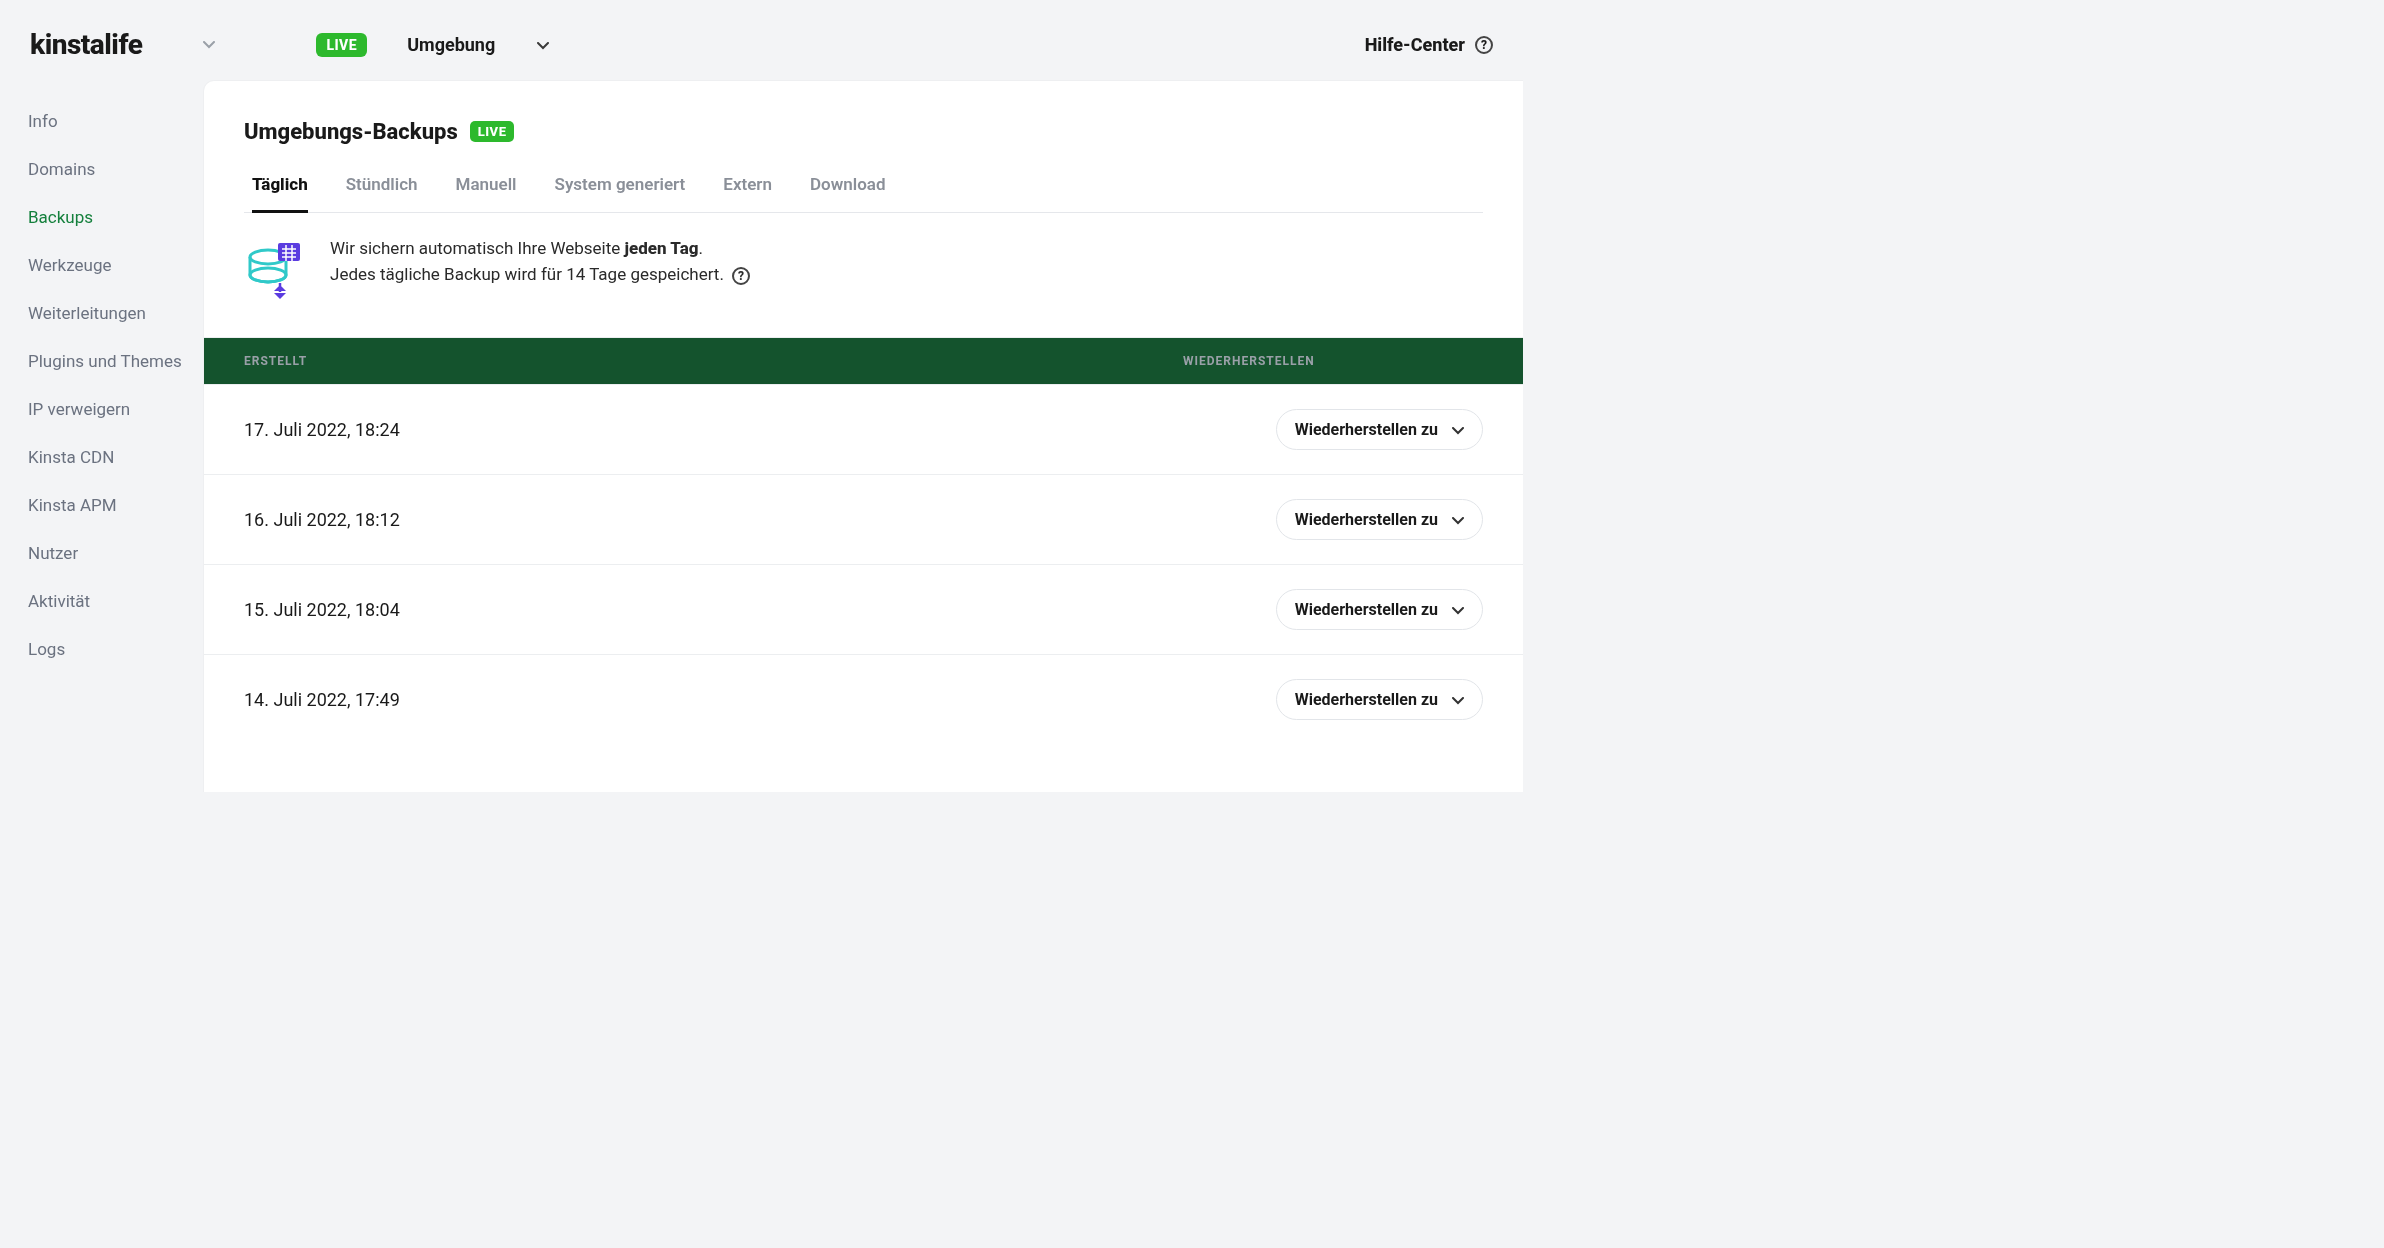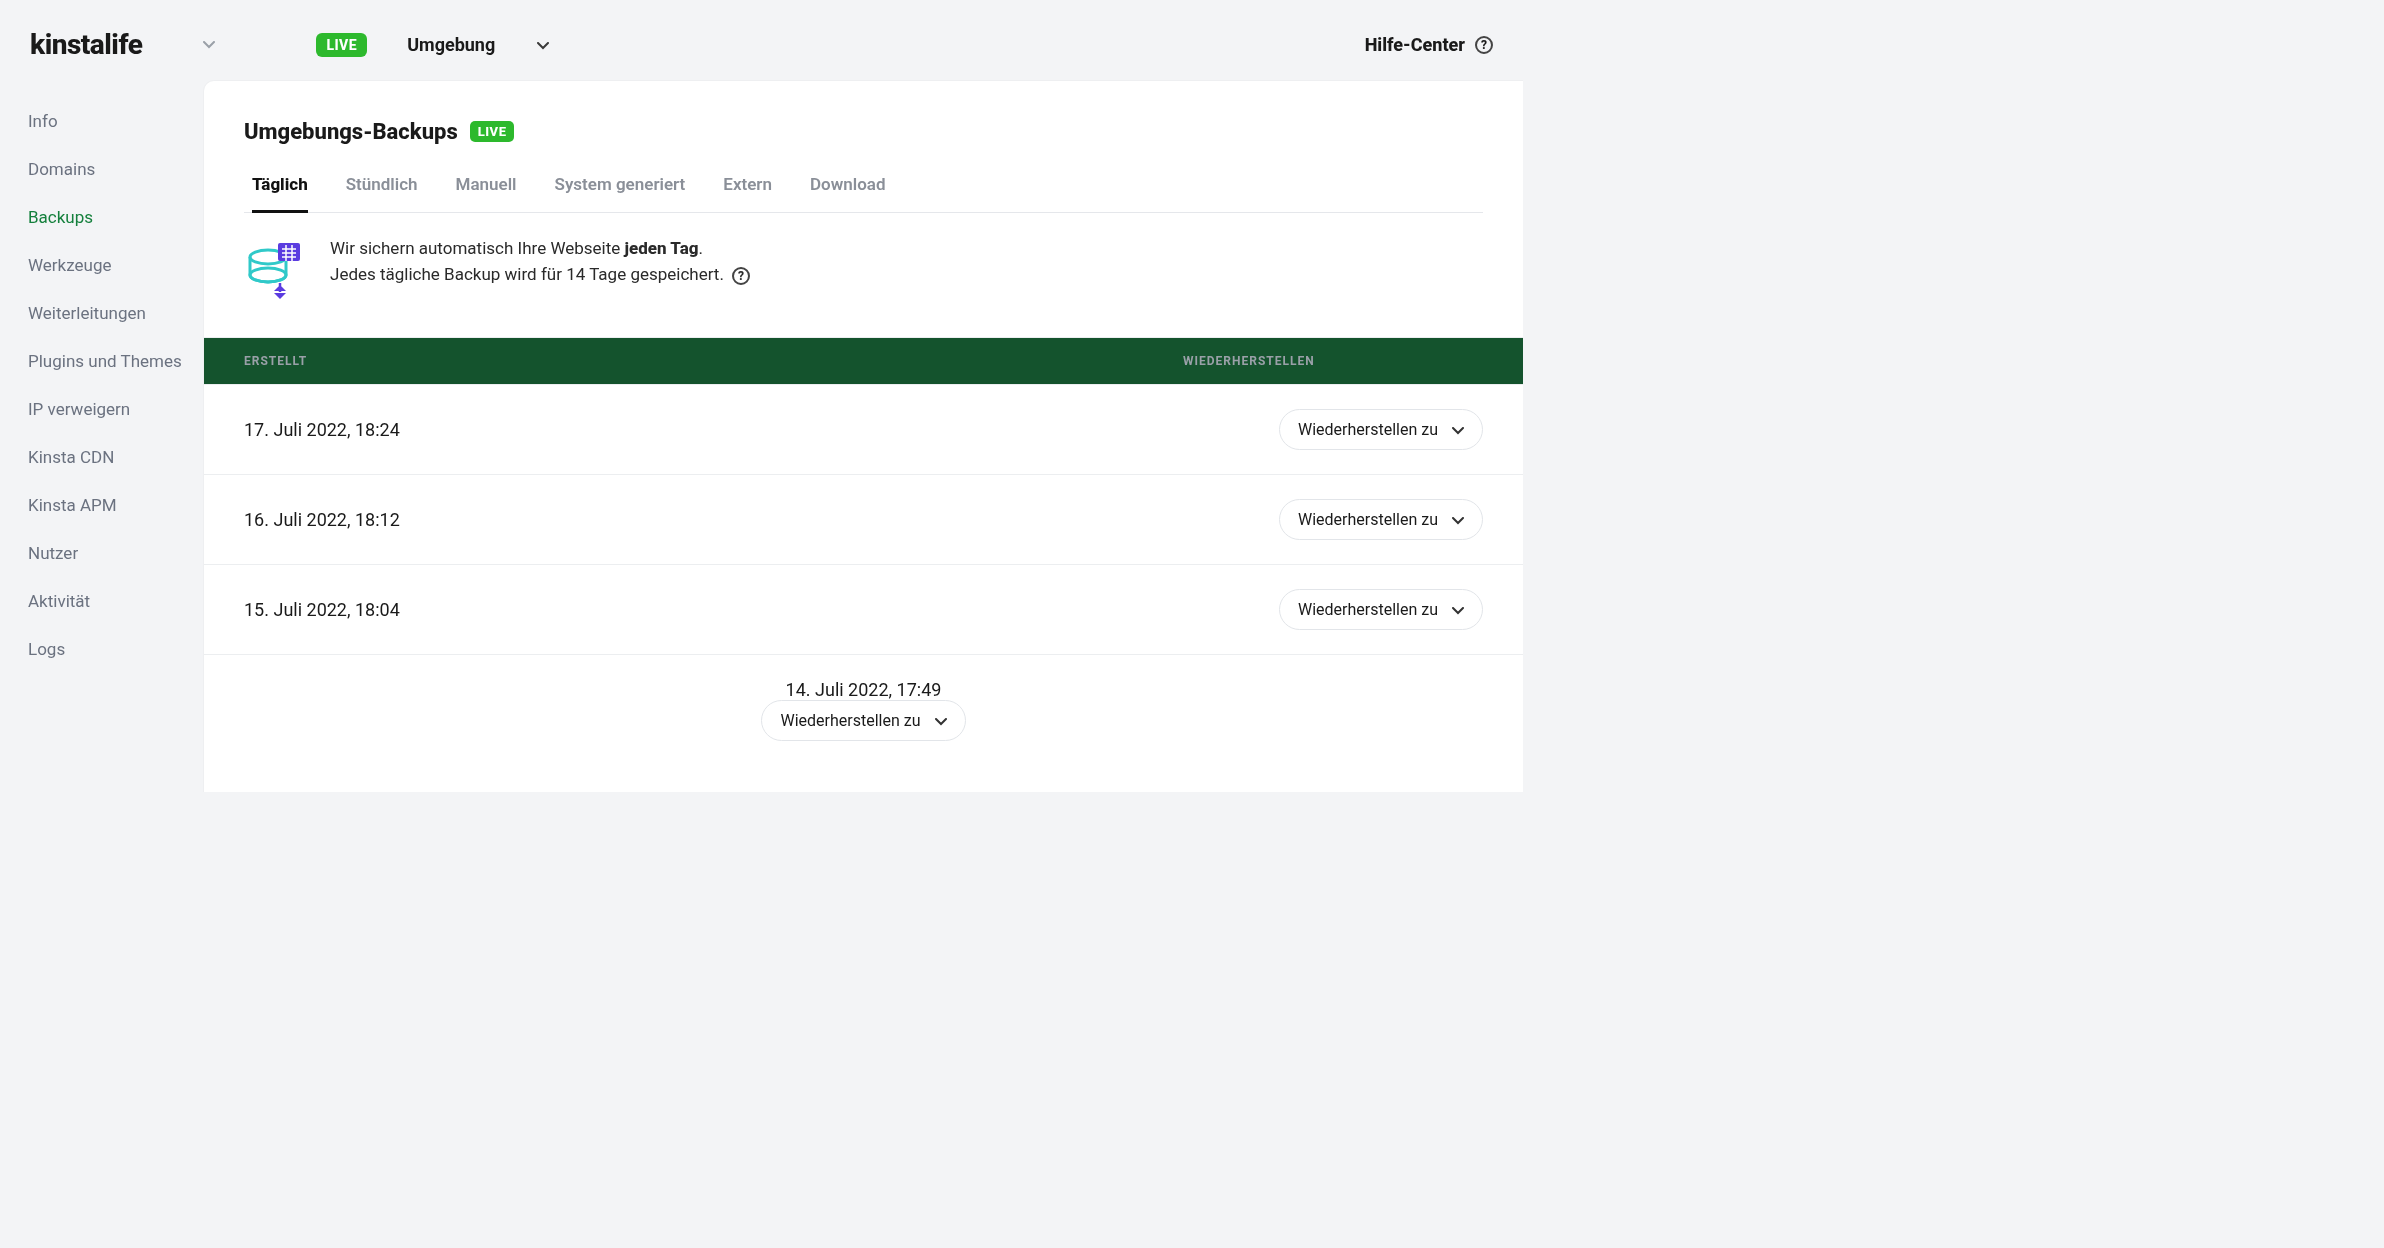--- a/index.html
+++ b/index.html
@@ -26,23 +26,23 @@
 .tab.active { color: #111; font-weight: 800; border-bottom: 3px solid #111; margin-bottom: -1px; }
 .info-row { display: flex; gap: 22px; padding: 22px 0 34px 0; align-items: flex-start; }
 .backup-icon svg { width: 64px; height: 64px; }
 .info-text { font-size: 17px; color: #2a2a2a; line-height: 1.55; }
 .info-text b { font-weight: 800; }
 .qmark { display:inline-flex; align-items:center; justify-content:center; width:18px; height:18px; border:2px solid #444; border-radius:50%; font-size:12px; font-weight:800; vertical-align:middle; margin-left:4px; }
 .table-head { display: flex; padding: 16px 40px; background: #14532d; border-top: 1px solid #eceef0; border-bottom: 1px solid #eceef0; font-size: 12px; letter-spacing: 1px; color: #9aa0a8; font-weight: 700; }
 .th-created { flex: 1; }
 .th-restore { width: 300px; text-align: left; }
 .row { display: flex; align-items: center; padding: 24px 40px; border-bottom: 1px solid #eceef0; }
-.row:last-child { border-bottom: none; flex-direction: column; }
+.row:last-child { border-bottom: none; }
 .cell-date { flex: 1; font-size: 18px; color: #1a1a1a; }
-.restore-btn { display: inline-flex; align-items: center; gap: 14px; border: 1px solid #e2e5e9; background: #fff; padding: 10px 18px; border-radius: 999px; font-weight: 400; font-size: 16px; cursor: pointer; }
+.restore-btn { display: inline-flex; align-items: center; gap: 14px; border: 1px solid #e2e5e9; background: #fff; padding: 10px 18px; border-radius: 999px; font-weight: 700; font-size: 16px; cursor: pointer; }
 .restore-btn .caret { color: #444; }
 .caret-svg { width: 12px; height: 8px; display: inline-block; }
 </style>
 </head>
 <body>
 
 <div class="app">
   <div class="topbar">
     <div class="logo">kinstalife</div>
     <div class="site-dropdown">

